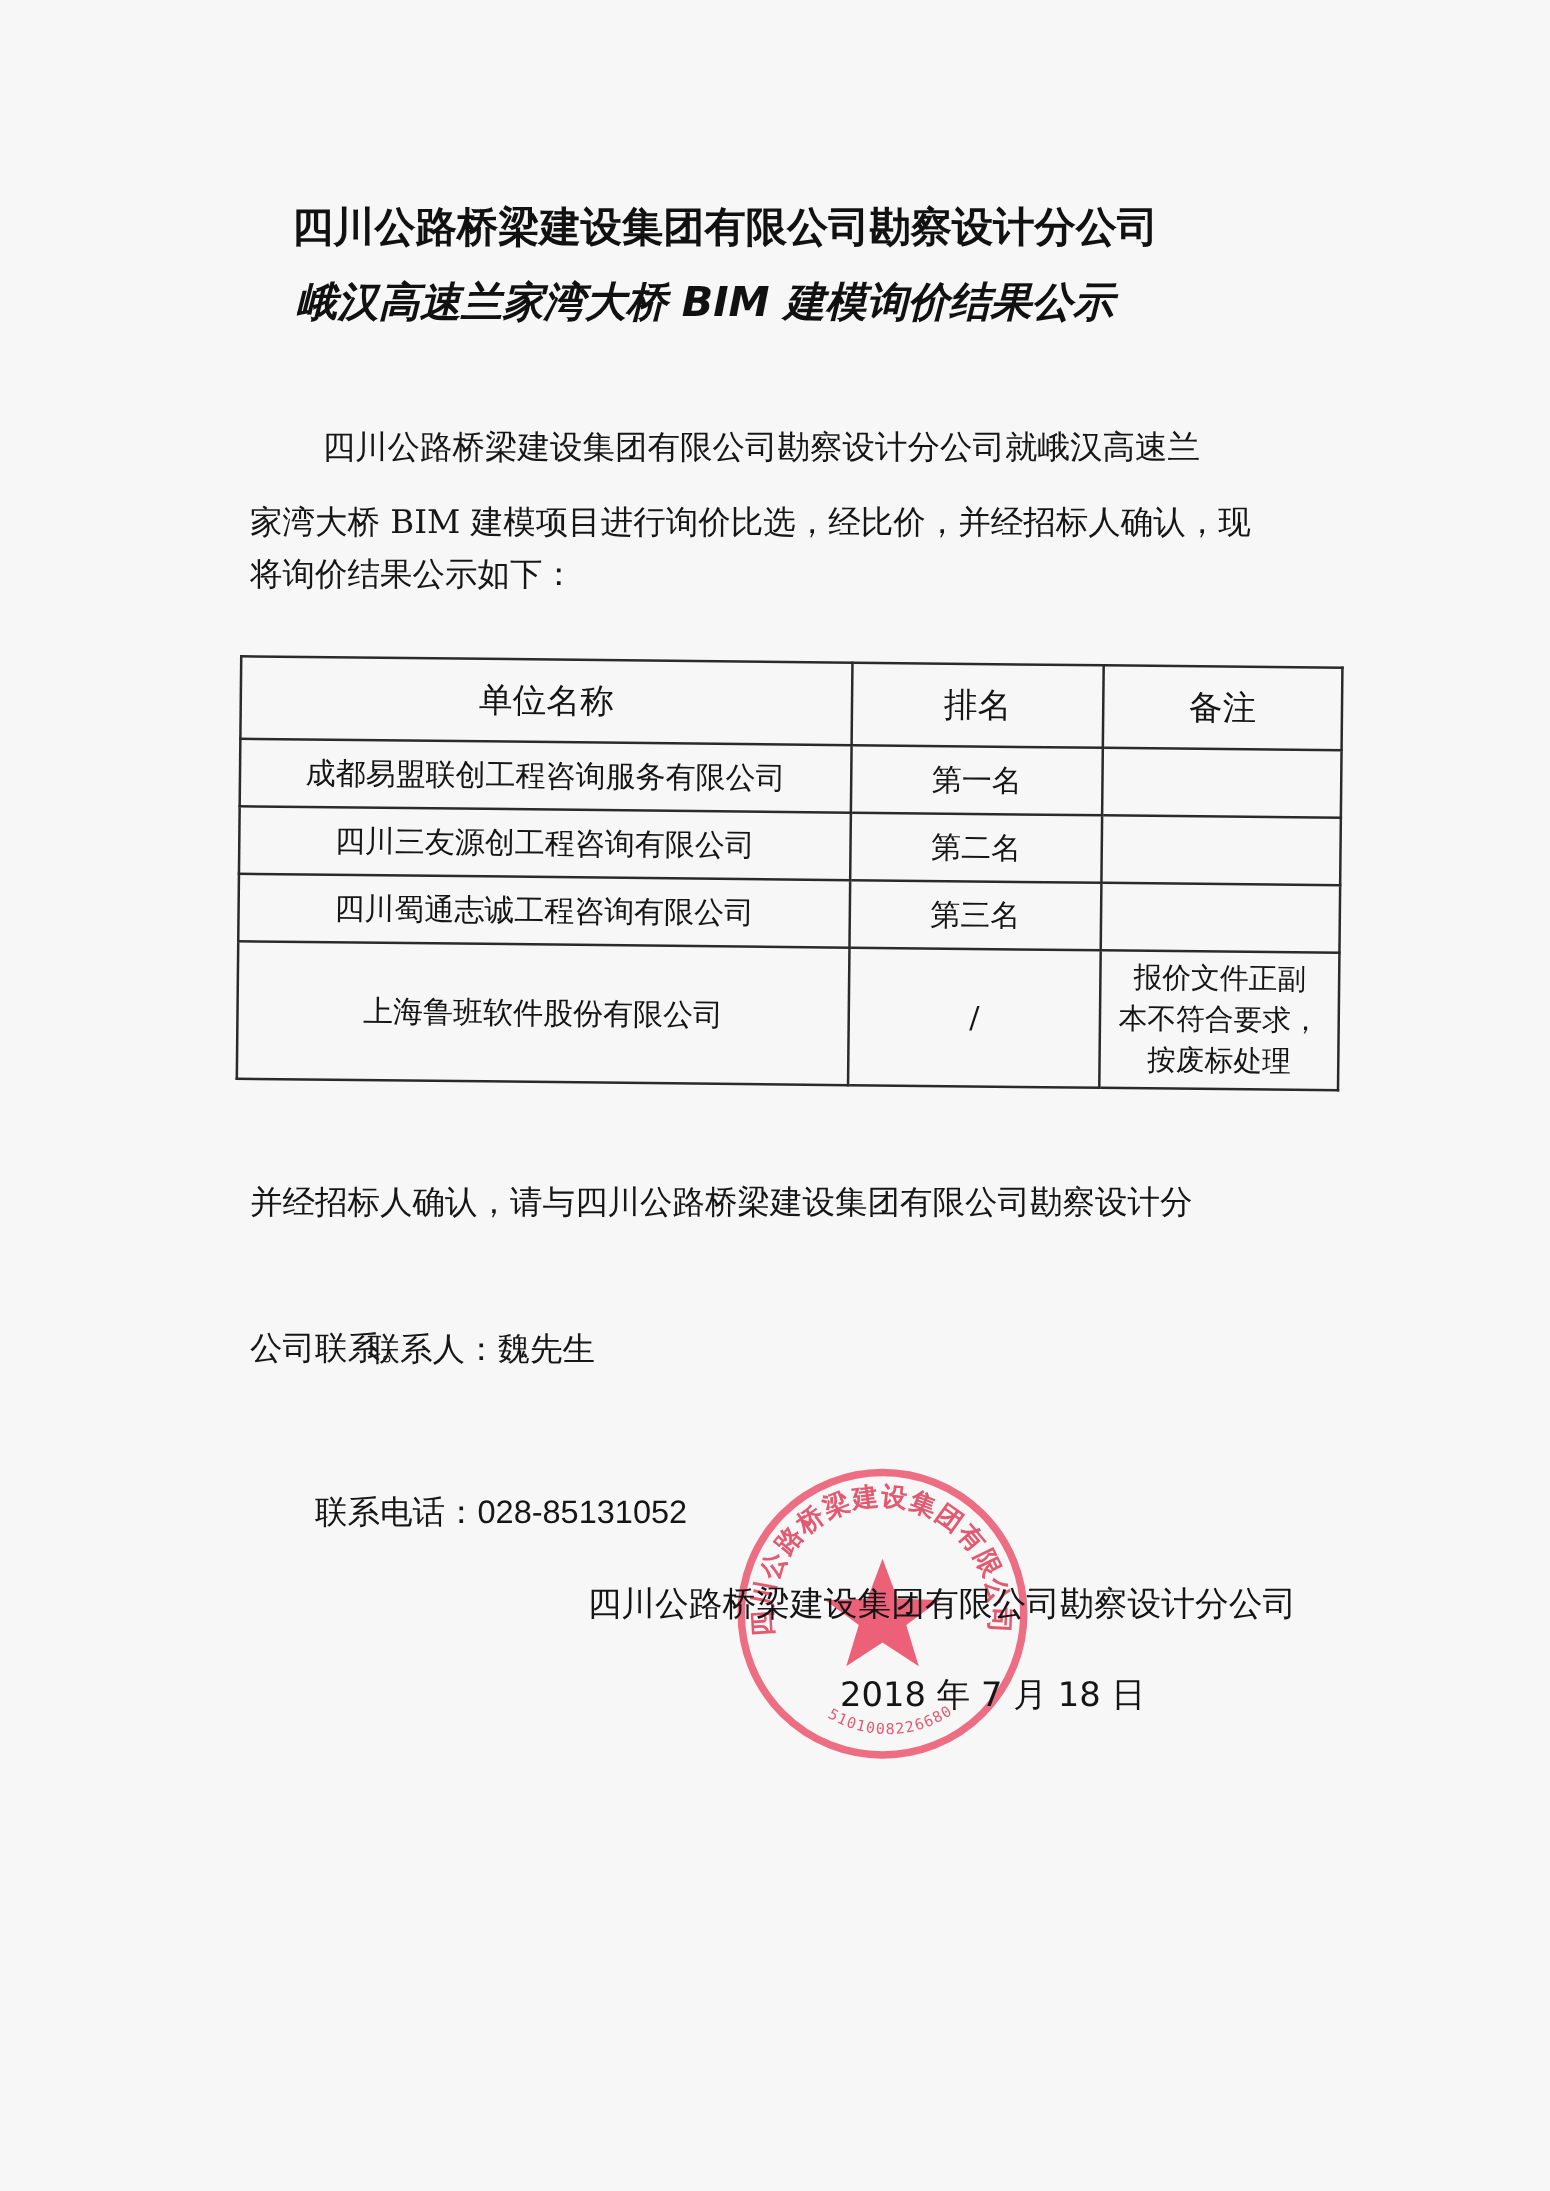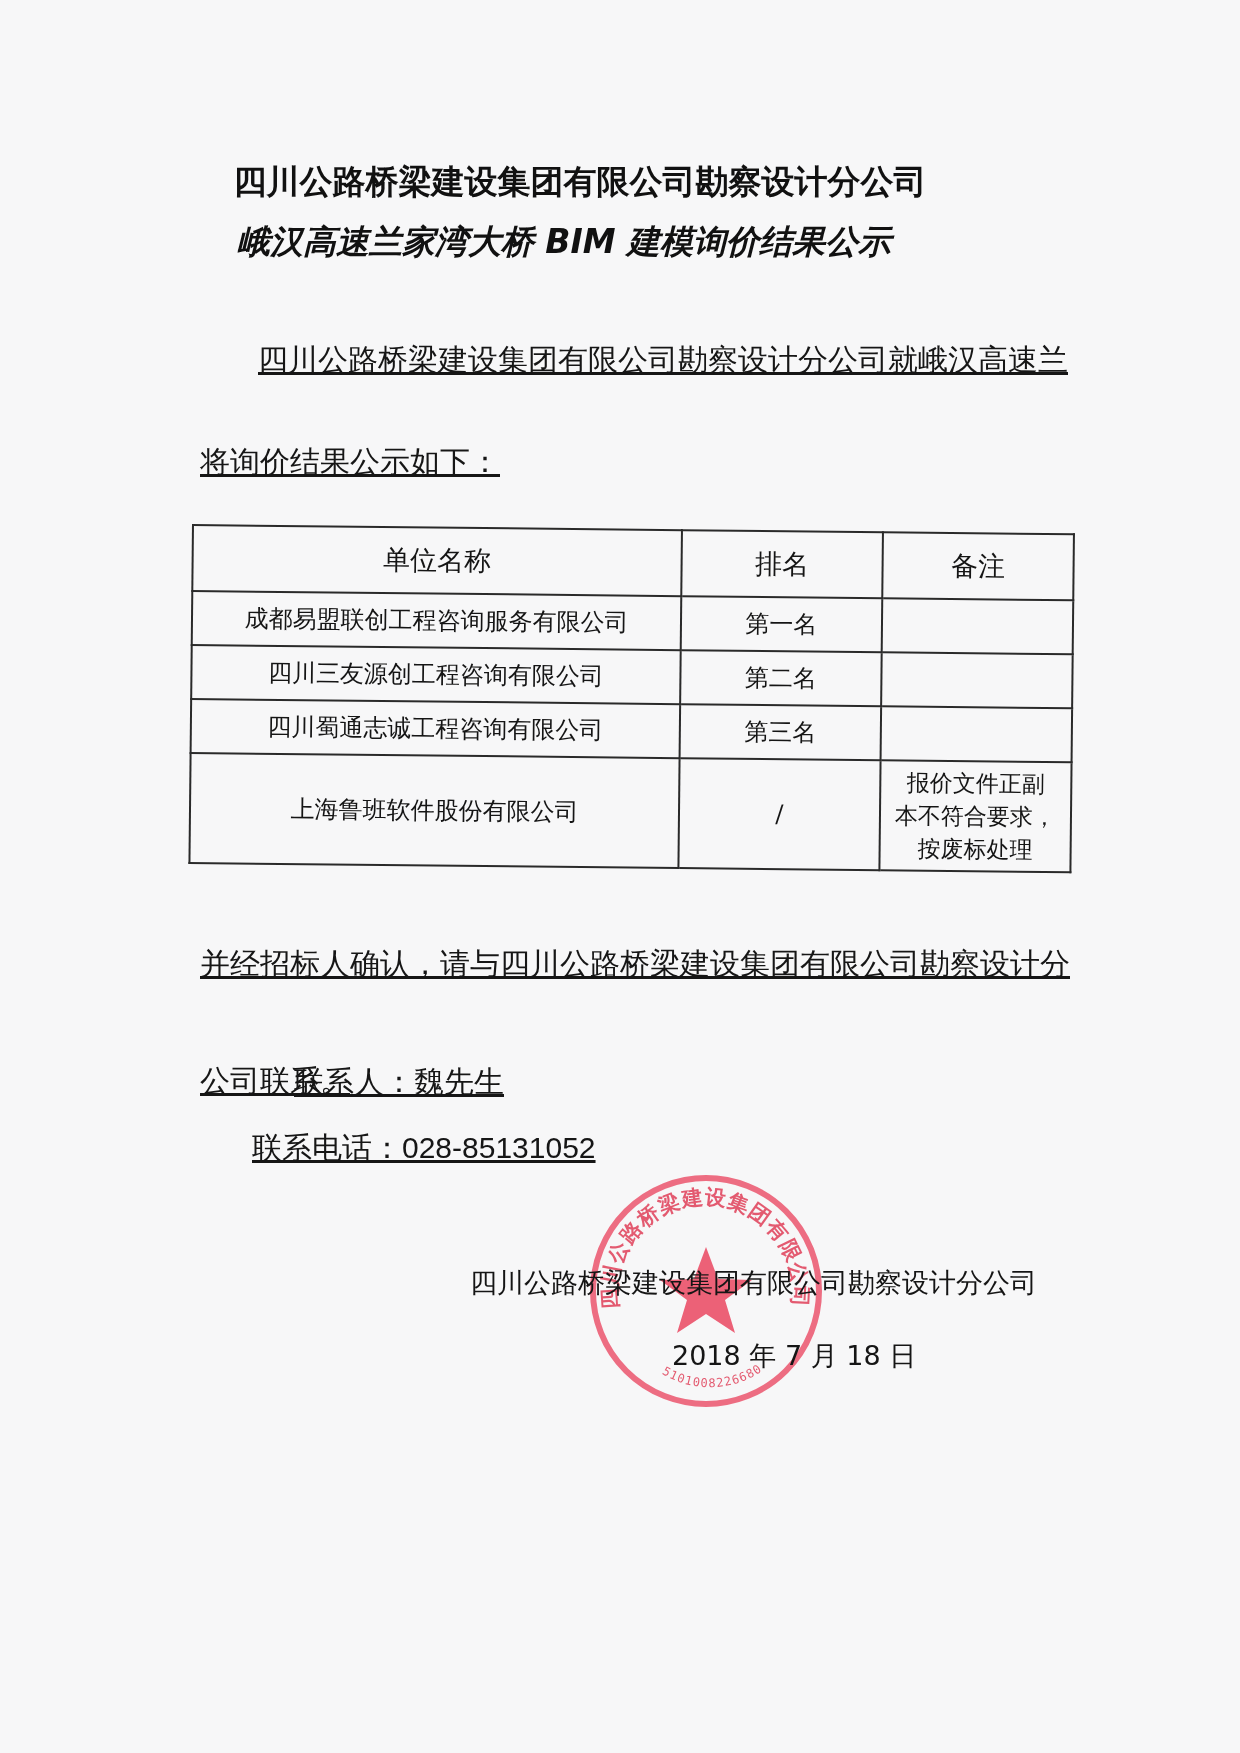--- a/index.html
+++ b/index.html
@@ -12,21 +12,21 @@
   }
   .page { position: absolute; inset: 0; border-radius: 19px; }
   .title {
     position: absolute; left: 0; width: 1240px; text-align: center;
     font-family: "DejaVu Sans", "Liberation Sans", sans-serif;
     font-weight: bold; font-size: 33px; letter-spacing: 0px; color: #111;
   }
   .title.l1 { top: 160px; left: 80px; width: 1000px; }
   .title.l2 { top: 220px; left: 64px; width: 1000px; font-style: italic; }
   .para {
-    position: absolute; font-size: 30px; white-space: nowrap; color: #161616; text-decoration: underline;
+    position: absolute; font-size: 26px; white-space: nowrap; color: #161616;
   }
   .sans { font-family: "Liberation Sans", "DejaVu Sans", sans-serif; }
   table.results {
     position: absolute; left: 192px; top: 524px; width: 883px;
     border-collapse: collapse; transform: rotate(0.6deg); transform-origin: left top;
   }
   table.results td, table.results th {
     border: 2px solid #2a2a2a; text-align: center; vertical-align: middle;
     font-weight: normal; font-size: 24px; color: #151515; padding: 0;
   }
@@ -48,20 +48,21 @@
 </style>
 </head>
 <body>
 
 <div class="page">
 
   <div class="title l1">四川公路桥梁建设集团有限公司勘察设计分公司</div>
   <div class="title l2">峨汉高速兰家湾大桥 BIM 建模询价结果公示</div>
 
   <div class="para" style="left:258px; top:340px;">四川公路桥梁建设集团有限公司勘察设计分公司就峨汉高速兰</div>
+  <div class="para" style="left:200px; top:400px;">家湾大桥 BIM 建模项目进行询价比选，经比价，并经招标人确认，现</div>
   <div class="para" style="left:200px; top:442px;">将询价结果公示如下：</div>
 
   <table class="results">
     <tbody>
         <tr>
       <th class="col-name">单位名称</th>
       <th class="col-rank">排名</th>
       <th class="col-note">备注</th>
     </tr>
     <tr>
@@ -90,21 +91,21 @@
         </span>
       </td>
     </tr>
   </tbody>
     </table>
 
   <div class="para" style="left:200px; top:944px;">并经招标人确认，请与四川公路桥梁建设集团有限公司勘察设计分</div>
   <div class="para" style="left:200px; top:1061px;">公司联系。</div>
 
   <div class="para sans" style="left:252px; top:1062px;margin-left:42px;">联系人：魏先生</div>
-  <div class="para sans" style="left:252px; top:1128px;">联系电话：028-85131052</div>
+  <div class="para sans" style="left:252px; top:1192px;">联系电话：028-85131052</div>
 
   <div class="stamp">
     <svg width="232" height="232" viewBox="0 0 232 232">
       <defs>
         <path id="arcTop" d="M 30 140 A 88 88 0 1 1 200 140" fill="none"></path>
         <path id="arcBottom" d="M 60 190 A 92 92 0 0 0 190 180" fill="none"></path>
       </defs>
       <text font-size="21" font-weight="bold" fill="rgba(220,30,60,0.85)" font-family="DejaVu Sans, sans-serif" letter-spacing="1">
         <textPath href="#arcTop" startOffset="2%">四川公路桥梁建设集团有限公司勘察设计分公司</textPath>
       </text>

